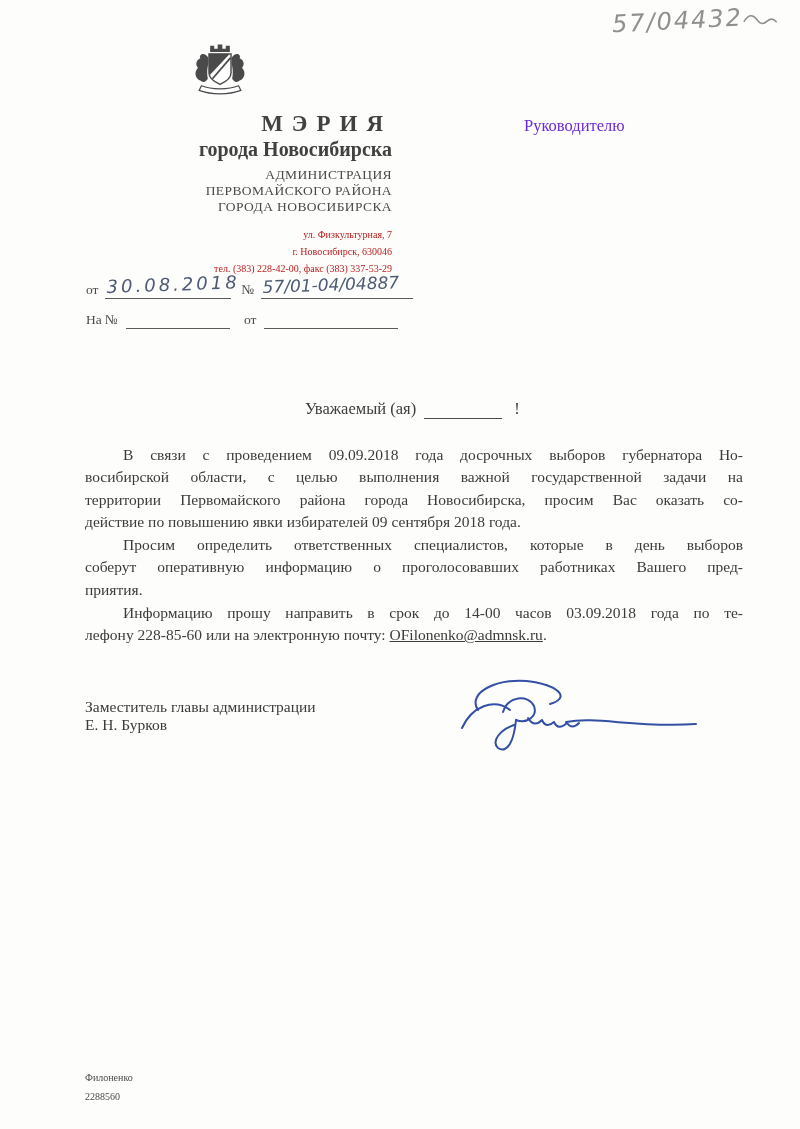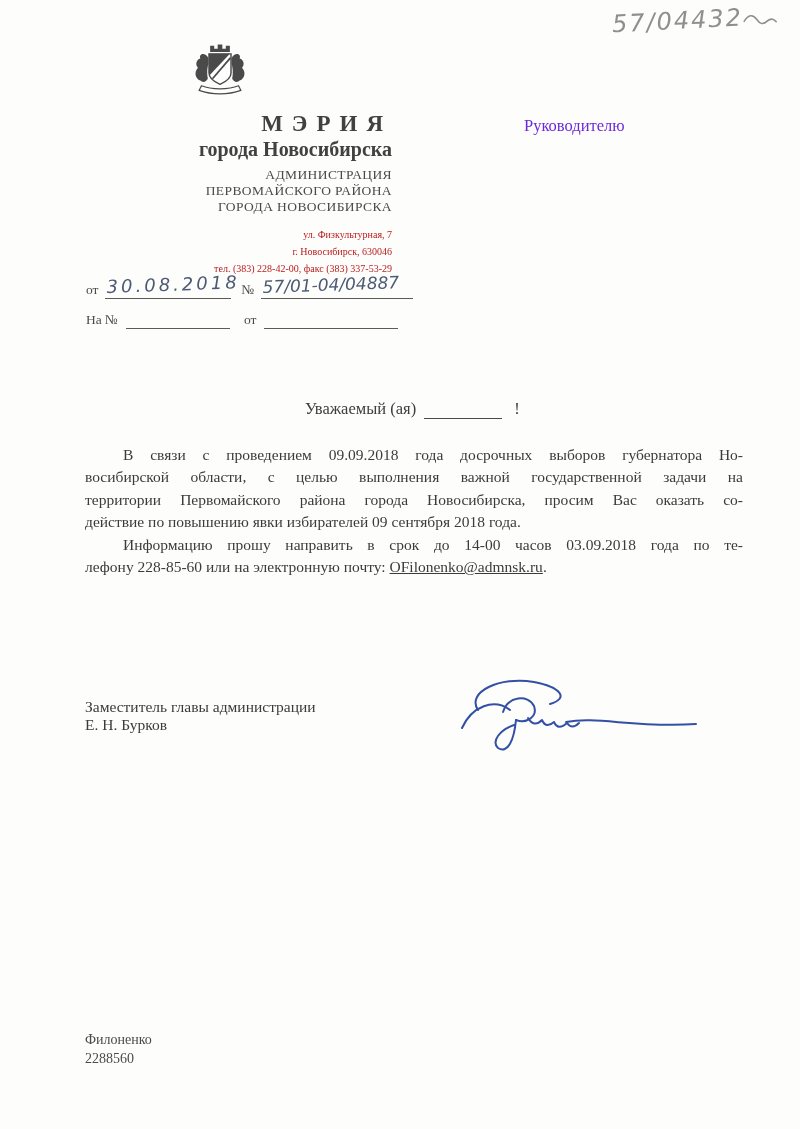--- a/index.html
+++ b/index.html
@@ -163,22 +163,22 @@
   }
   .signature-scrawl {
     position: absolute;
     left: 448px; top: 668px;
     pointer-events: none;
   }
 
   
   .footer-block {
     position: absolute;
-    left: 85px; top: 1030px;
-    font-size: 14px;
+    left: 85px; top: 1068px;
+    font-size: 10px;
     line-height: 19px;
     color: #4a4a4a;
   }
 </style>
 </head>
 <body>
 
 <div class="page">
 
   <div class="reg-mark">
@@ -240,20 +240,25 @@
     <span class="sal-blank"></span>
     <span class="sal-suffix">!</span>
   </div>
 
   <div class="body-text">
     <div class="para">
       <div class="line j indent">В связи с проведением 09.09.2018 года досрочных выборов губернатора Но-</div>
       <div class="line j">восибирской области, с целью выполнения важной государственной задачи на</div>
       <div class="line j">территории Первомайского района города Новосибирска, просим Вас оказать со-</div>
       <div class="line">действие по повышению явки избирателей 09 сентября 2018 года.</div>
+    </div>
+    <div class="para">
+      <div class="line j indent">Просим определить ответственных специалистов, которые в день выборов</div>
+      <div class="line j">соберут оперативную информацию о проголосовавших работниках Вашего пред-</div>
+      <div class="line">приятия.</div>
     </div>
     <div class="para">
       <div class="line j indent">Информацию прошу направить в срок до 14-00 часов 03.09.2018 года по те-</div>
       <div class="line"><span>лефону 228-85-60 или на электронную почту: </span><span class="email">OFilonenko@admnsk.ru</span><span>.</span></div>
     </div>
   </div>
 
   <div class="sign-row">
     <span>Заместитель главы администрации</span>
     <span>Е. Н. Бурков</span>

